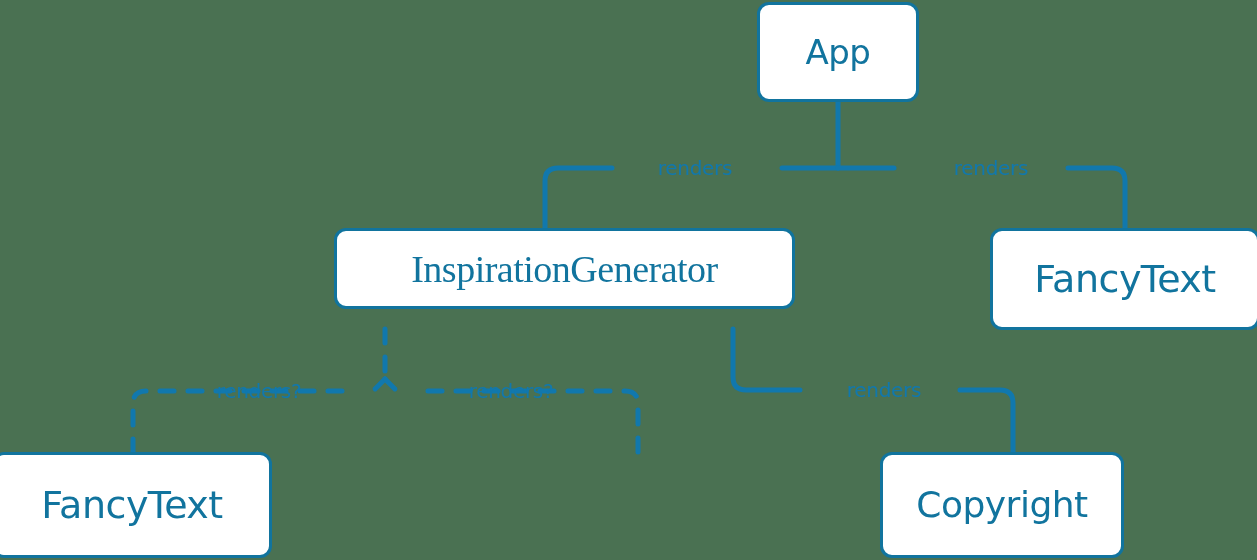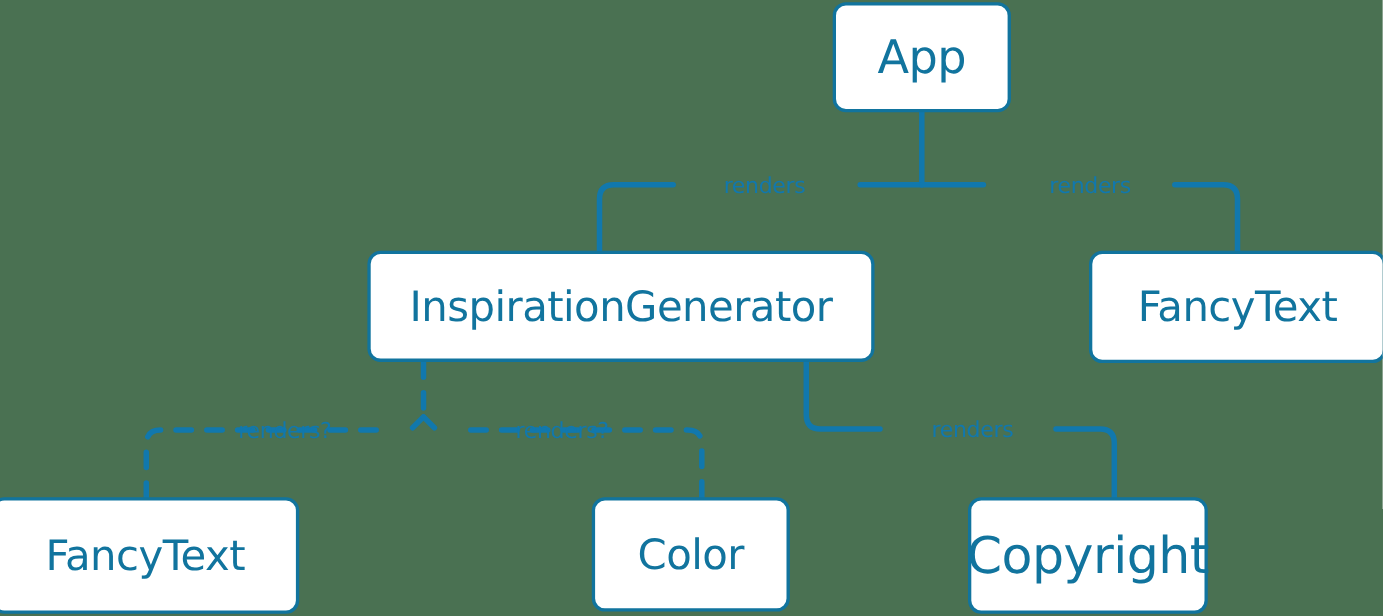--- a/index.html
+++ b/index.html
@@ -50,26 +50,26 @@
     color: #1178ad;
     font-family: "DejaVu Sans", sans-serif;
     font-size: 20px;
     font-weight: 500;
     letter-spacing: -0.3px;
     white-space: nowrap;
     transform: translate(-50%, -50%);
     z-index: 3;
   }
   
-  #node-app            { left: 757px;  top: 2px;   width: 162px; height: 100px; font-size: 42px; }
-  #node-inspiration    { left: 334px;  top: 228px; width: 461px; height: 101px; font-size: 38px; }
+  #node-app            { left: 757px;  top: 2px;   width: 162px; height: 100px; font-size: 34px; }
+  #node-inspiration    { left: 334px;  top: 228px; width: 461px; height: 81px; font-size: 38px; font-family: Liberation Serif, serif; }
   #node-fancytext-right{ left: 990px;  top: 228px; width: 270px; height: 102px; font-size: 38px; }
   #node-fancytext-left { left: -8px;   top: 452px; width: 280px; height: 106px; font-size: 38px; }
   #node-color          { left: 538px;  top: 452px; width: 180px; height: 104px; font-size: 38px; }
-  #node-copyright      { left: 880px;  top: 452px; width: 218px; height: 106px; font-size: 46px; border-radius: 12px; }
+  #node-copyright      { left: 880px;  top: 452px; width: 244px; height: 106px; font-size: 36px; border-radius: 12px; }
 </style>
 </head>
 <body>
 
 <div id="diagram-root">
 
   <svg id="edge-layer" viewBox="0 0 1257 560" xmlns="http://www.w3.org/2000/svg">
     <g fill="none" stroke="#1178ad" stroke-width="5" stroke-linecap="round" stroke-linejoin="round">
 
       <path d="M838,102 L838,168"></path>
@@ -112,21 +112,18 @@
   </div>
 
   <div class="node" id="node-fancytext-right">
     <span class="node-label">FancyText</span>
   </div>
 
   <div class="node" id="node-fancytext-left">
     <span class="node-label">FancyText</span>
   </div>
 
-  <div class="node" id="node-color">
-    <span class="node-label">Color</span>
-  </div>
 
   <div class="node" id="node-copyright">
     <span class="node-label">Copyright</span>
   </div>
 
 </div>
 
 </body></html>

